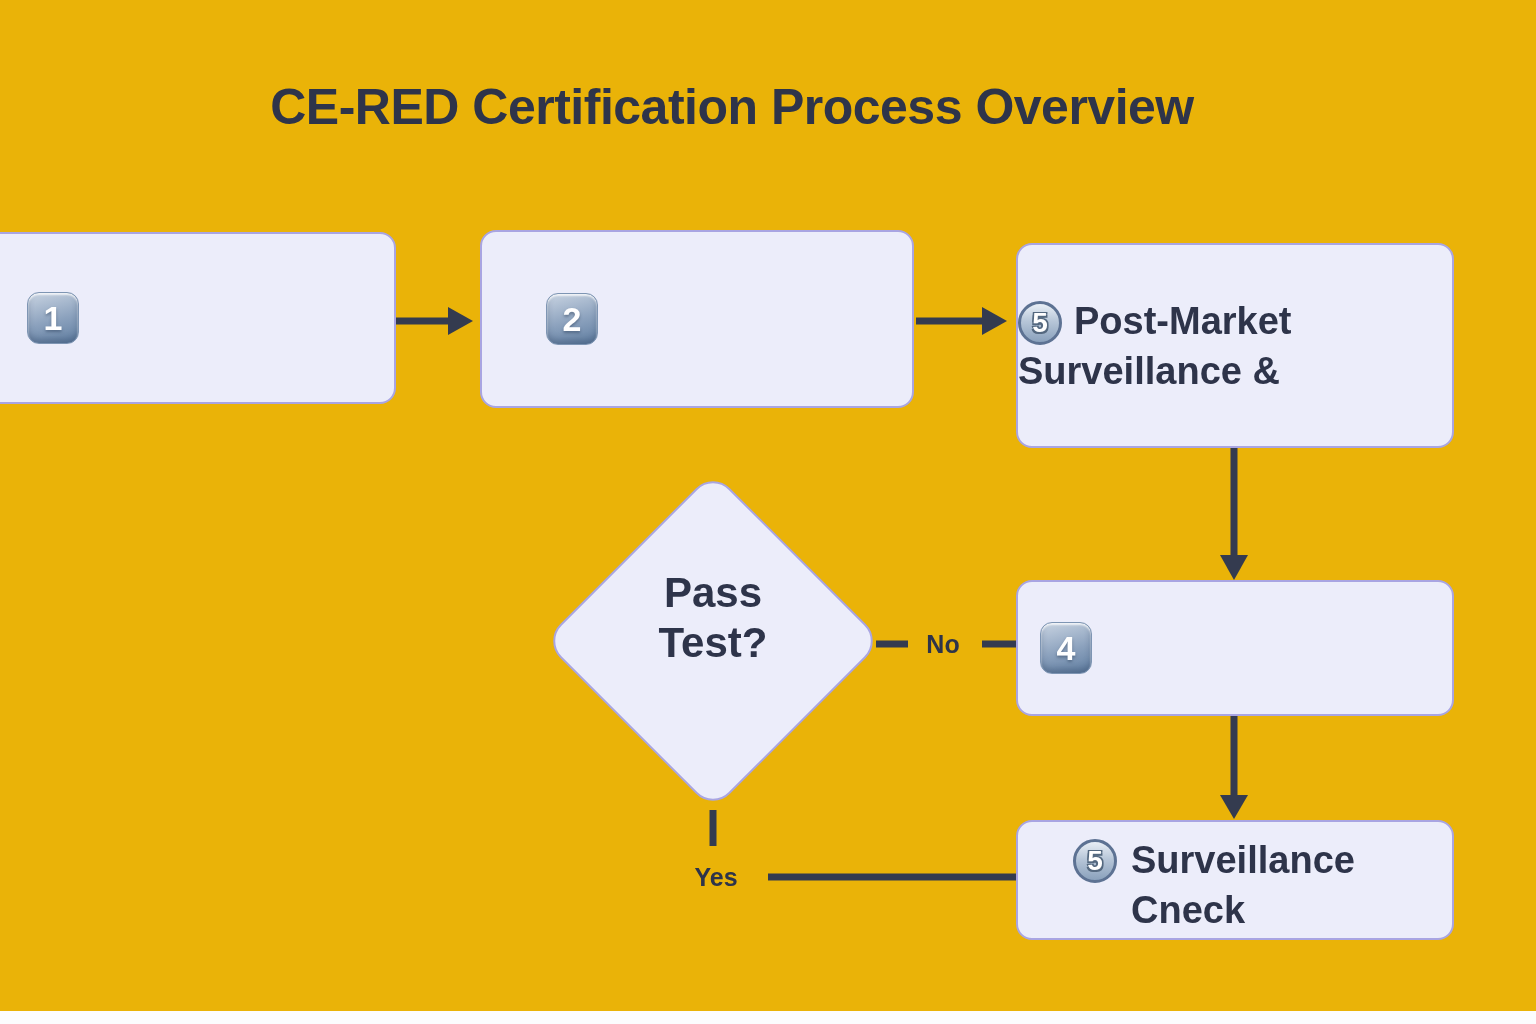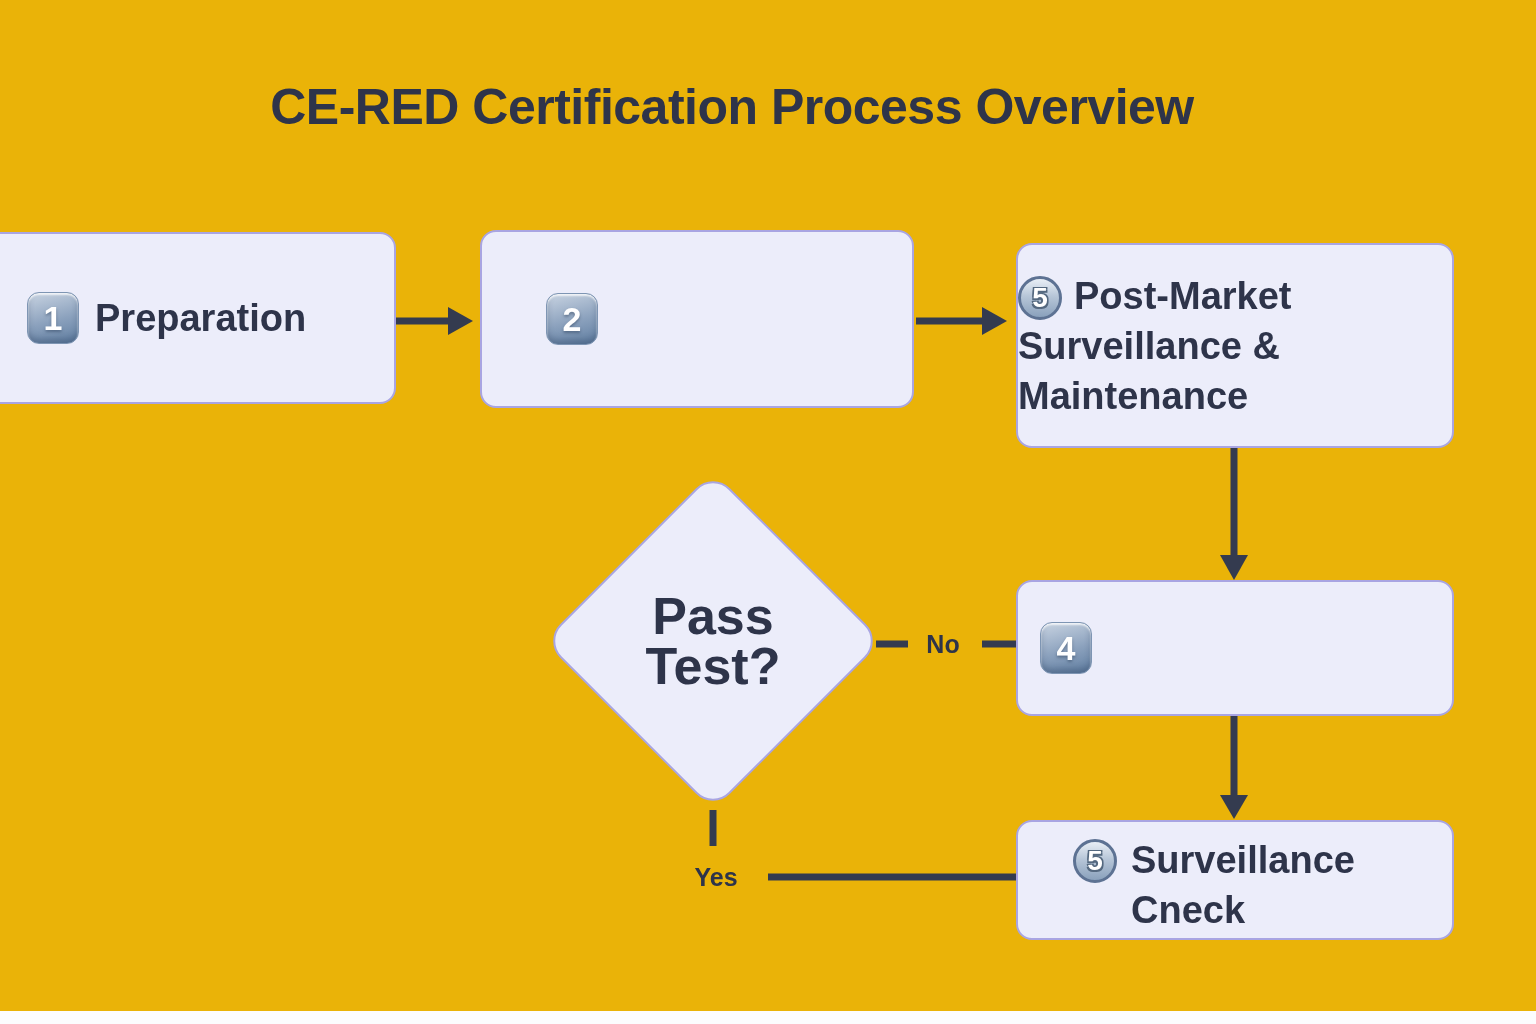--- a/index.html
+++ b/index.html
@@ -49,23 +49,23 @@
   #node-check        { left:1016px; top:820px; width:438px; height:120px; }
   #node-check .node-inner { align-items:flex-start; padding-top:13px; padding-left:55px; }
   #node-check .badge-ci { margin-right:14px; margin-top:4px; }
   
   .diamond {
     position:absolute; left:593px; top:521px; width:240px; height:240px;
     background:#ecedfa; border:2px solid #a9a5e2; border-radius:24px;
     transform:rotate(45deg); box-sizing:border-box;
   }
   .diamond-label {
-    position:absolute; left:593px; top:521px; width:240px; height:240px;
+    position:absolute; left:593px; top:498px; width:240px; height:240px;
     display:flex; align-items:center; justify-content:center; text-align:center;
-    font-size:52px; line-height:50px; font-weight:700; white-space:pre-line; color:#2e344a;
+    font-size:42px; line-height:50px; font-weight:700; white-space:pre-line; color:#2e344a;
   }
   .connectors { position:absolute; left:0; top:0; }
   .edge-label {
     position:absolute; width:100px; text-align:center;
     font-size:25px; line-height:50px; font-weight:700; color:#2e344a;
   }
   #label-yes { left:666px; top:852px; }
   #label-no  { left:893px; top:619px; }
 </style>
 </head>
@@ -94,37 +94,35 @@
       <line x1="982" y1="644" x2="1018" y2="644"></line>
 
       <line x1="713" y1="810" x2="713" y2="846"></line>
       <line x1="768" y1="877" x2="1018" y2="877"></line>
     </g>
   </svg>
 
   <div class="node" id="node-preparation">
     <div class="node-inner">
       <span class="badge-sq">1</span>
-      <span class="multiline">Preparation</span>
     </div>
   </div>
 
   <div class="node" id="node-lab">
     <div class="node-inner">
       <span class="badge-sq">2</span>
     </div>
   </div>
 
   <div class="node" id="node-postmarket">
     <div class="centerblock">
       <div>
         <span class="badge-ci">5</span><span>Post-Market</span>
       </div>
       <div>Surveillance &amp;</div>
-      <div>Maintenance</div>
     </div>
   </div>
 
   <div class="diamond"></div>
   <div class="diamond-label">Pass
 Test?</div>
 
   <div class="node" id="node-rect">
     <div class="node-inner">
       <span class="badge-sq">4</span>

